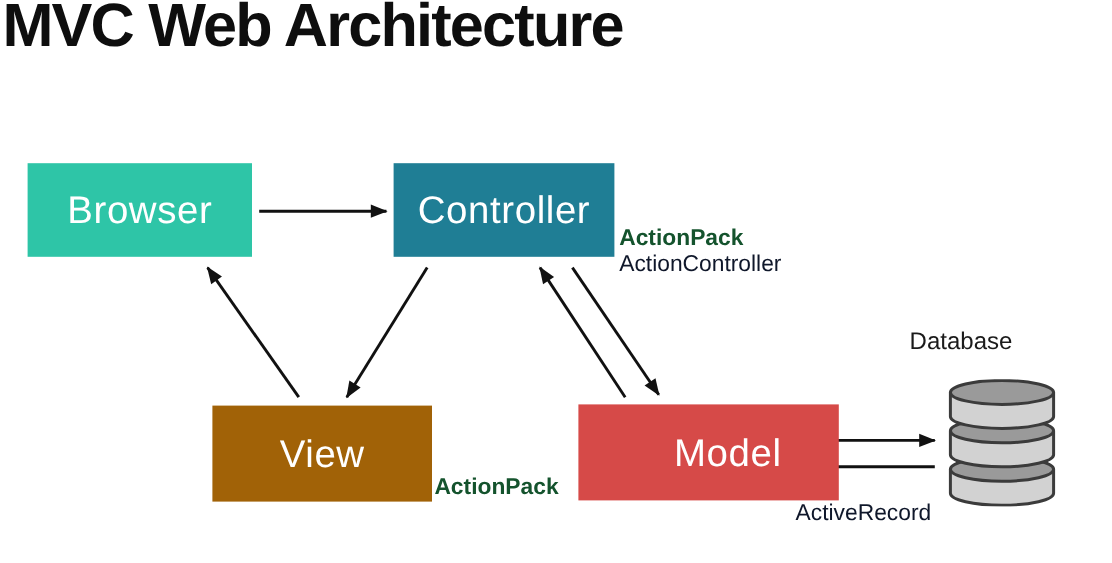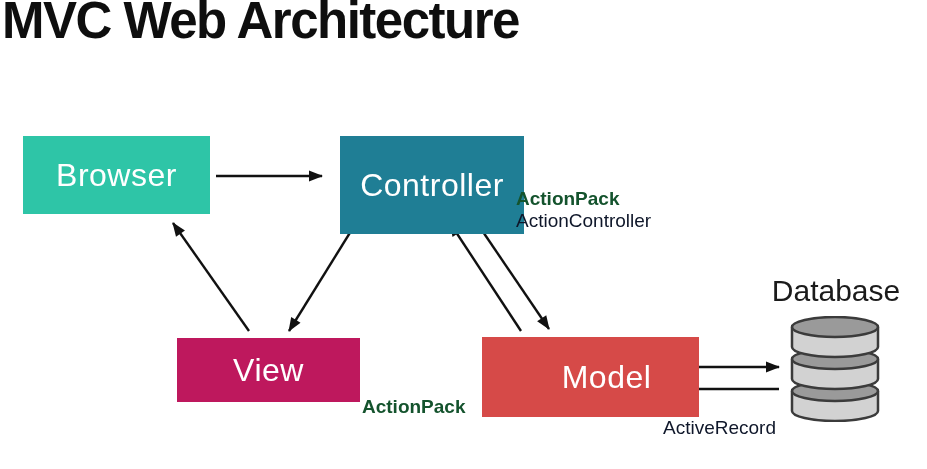--- a/index.html
+++ b/index.html
@@ -10,34 +10,34 @@
   .title {
     position:absolute; left:2px; top:-9px; margin:0;
     font-size:51px; font-weight:800; letter-spacing:-1.5px; color:#0e0e0e;
     white-space:nowrap;
   }
   .node {
     position:absolute; display:flex; align-items:center; justify-content:center;
     color:#ffffff; font-size:32px; font-weight:400; letter-spacing:0.5px;
   }
   .node-browser    { left:23px;  top:136px; width:187px; height:78px; background:#2ec5a7; }
-  .node-controller { left:328px; top:136px; width:184px; height:98px; background:#1f7e95;margin-left:12px; }
-  .node-view       { left:177px; top:338px; width:183px; height:64px; background:#be185d; }
+  .node-controller { left:328px; top:136px; width:184px; height:78px; background:#1f7e95; }
+  .node-view       { left:177px; top:338px; width:183px; height:80px; background:#a16207; }
   .node-model      { left:482px; top:337px; width:185px; height:80px; background:#d64a48;padding-left:32px; }
   .arrow-layer { position:absolute; left:0; top:0; width:927px; height:469px; pointer-events:none; }
   .arrow-layer line { stroke:#111111; stroke-width:2.4; }
   .ann { position:absolute; font-size:19px; line-height:22px; white-space:nowrap; }
   .ann .pkg { color:#14532d; font-weight:bold; }
   .ann .cmp { color:#0f172a; font-weight:400; }
   .ann-controller { left:516px; top:188px; }
   .ann-view       { left:362px; top:396px; }
   .ann-model      { left:663px; top:417px; }
   .db-label {
-    position:absolute; left:758px; top:274px; width:156px; text-align:center;
-    font-size:30px; color:#1b1b1b; white-space:nowrap;
+    position:absolute; left:758px; top:274px; width:156px; text-align:left;
+    font-size:20px; color:#1b1b1b; white-space:nowrap;
   }
   .db-icon { position:absolute; left:787px; top:316px; }
   .db-icon .body { fill:#d2d2d2; stroke:#3b3b3b; stroke-width:2.5; }
   .db-icon .top  { fill:#9a9a9a; stroke:#3b3b3b; stroke-width:2.5; }
 </style>
 </head>
 <body>
 
 <div class="canvas">
 

